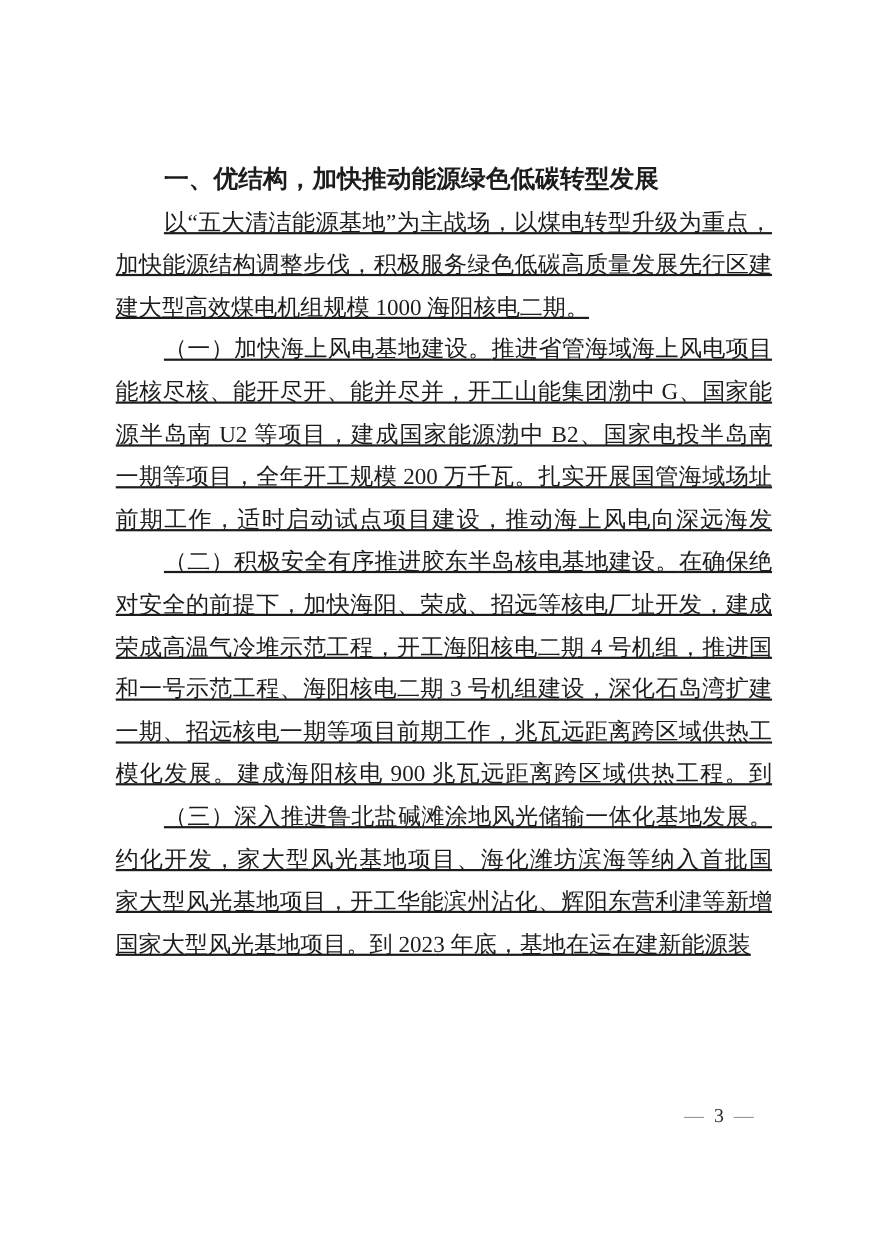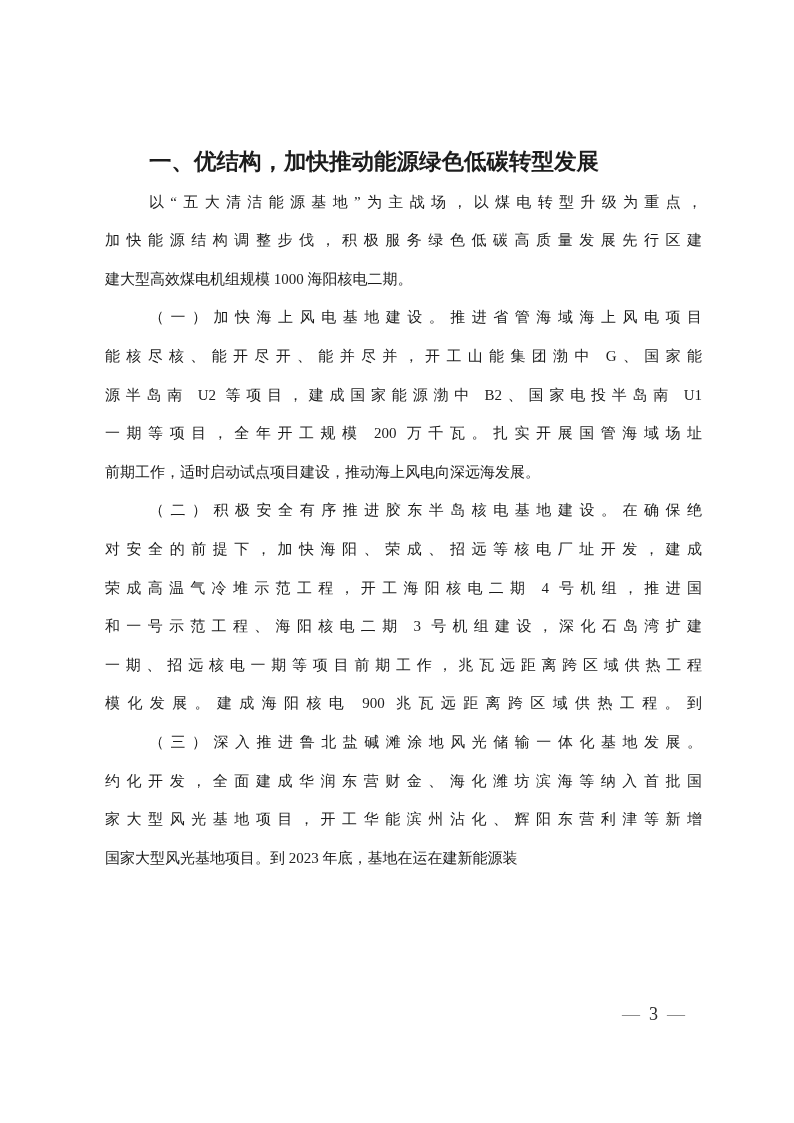--- a/index.html
+++ b/index.html
@@ -12,35 +12,36 @@
     font-family: "Liberation Serif", serif;
     color: #1c1c1c;
   }
   .content {
     position: absolute;
     left: 105px;
     top: 144px;
     width: 597px;
   }
   .heading {
-    font-family: Liberation Mono, monospace;
+    font-family: Liberation Sans, sans-serif;
     font-weight: bold;
     font-size: 22.5px;
     line-height: 38.6px;
     padding-left: 44px;
     white-space: nowrap;
   }
   .para { margin: 0; }
   .line {
-    font-size: 15px;
+    font-size: 21px;
     line-height: 38.6px;
     text-align: justify;
     text-align-last: justify;
     height: 38.6px;
     overflow: hidden;
+    text-decoration: underline;
   }
   .line.first { text-indent: 44px; }
   .line.last { text-align-last: left; }
   .lead { font-weight: 500; }
   .page-num {
     position: absolute;
     top: 1000px;
     right: 100px;
     font-size: 18px;
     line-height: 28px;
@@ -73,21 +74,21 @@
         <div class="para">
           <div class="line first"><span class="lead">（二）积极安全有序推进胶东半岛核电基地建设。</span>在确保绝</div>
           <div class="line">对安全的前提下，加快海阳、荣成、招远等核电厂址开发，建成</div>
           <div class="line">荣成高温气冷堆示范工程，开工海阳核电二期 4 号机组，推进国</div>
           <div class="line">和一号示范工程、海阳核电二期 3 号机组建设，深化石岛湾扩建</div>
           <div class="line">一期、招远核电一期等项目前期工作，兆瓦远距离跨区域供热工程</div>
           <div class="line">模化发展。建成海阳核电 900 兆瓦远距离跨区域供热工程。到</div>
         </div>
         <div class="para">
           <div class="line first"><span class="lead">（三）深入推进鲁北盐碱滩涂地风光储输一体化基地发展。</span></div>
-          <div class="line">约化开发，全面建成华润东营财金、海化潍坊滨海等纳入首批国</div>
+          <div class="line">约化开发，家大型风光基地项目、海化潍坊滨海等纳入首批国</div>
           <div class="line">家大型风光基地项目，开工华能滨州沾化、辉阳东营利津等新增</div>
           <div class="line last">国家大型风光基地项目。到 2023 年底，基地在运在建新能源装</div>
         </div>
       </div>
   </div>
   <div class="page-num">
     <span class="dash">—</span><span>3</span><span class="dash">—</span>
   </div>
 </div>
 

